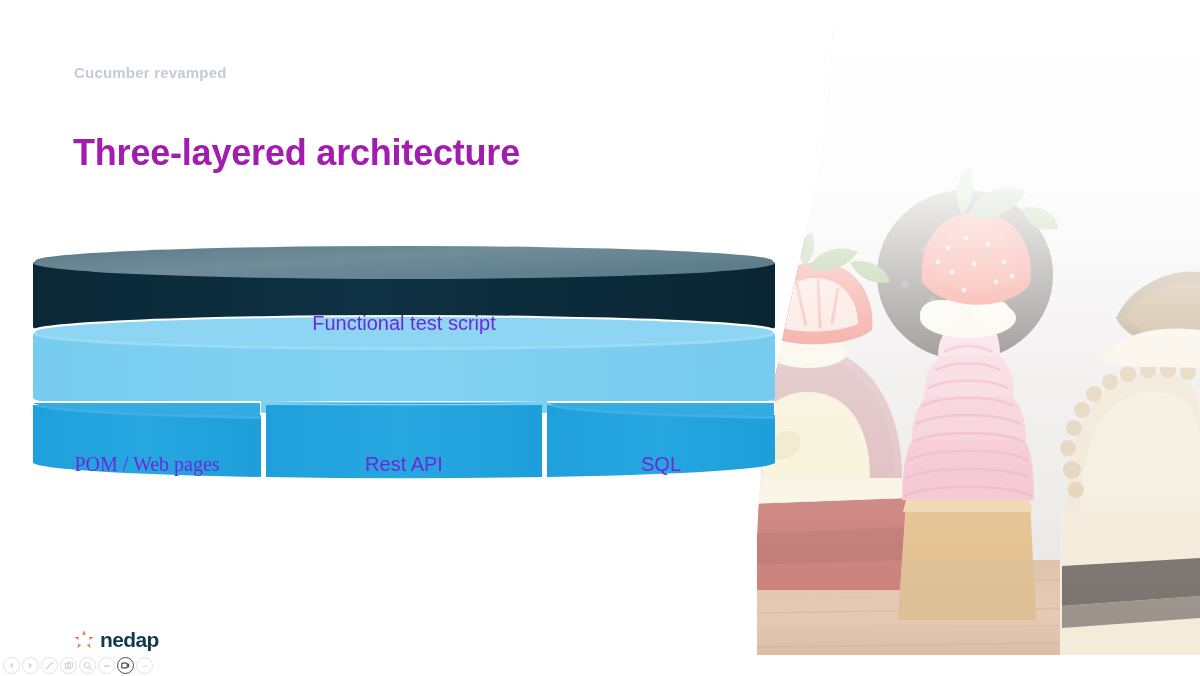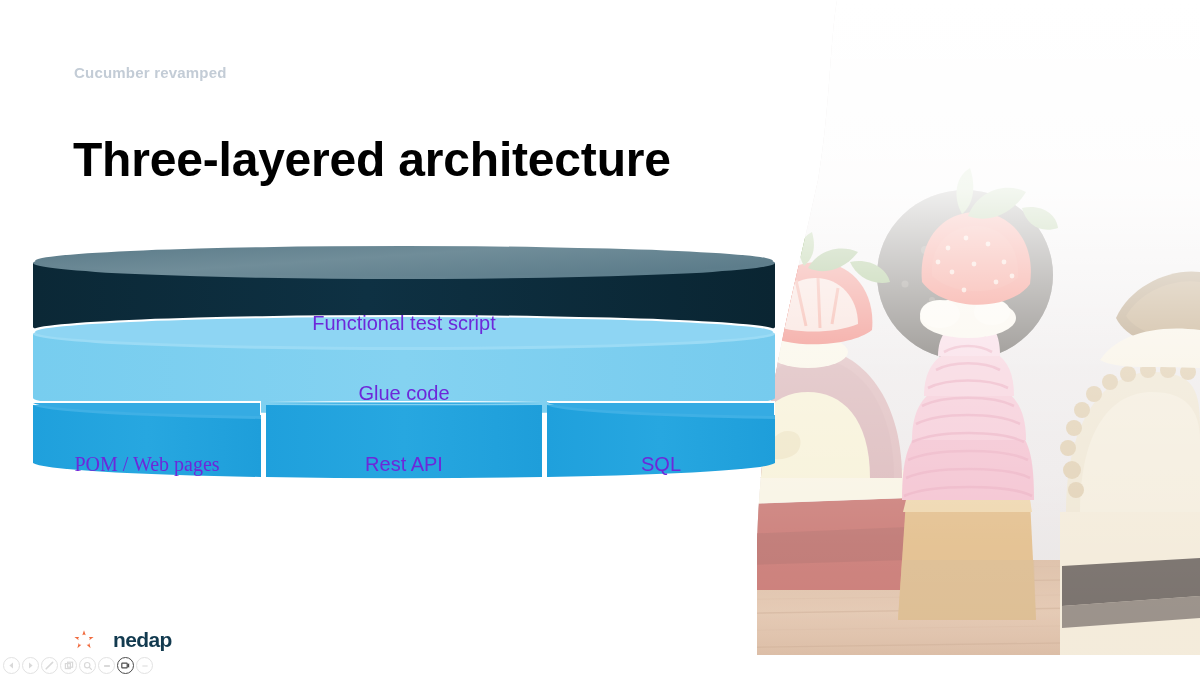--- a/index.html
+++ b/index.html
@@ -49,25 +49,25 @@
     top: 64px;
     font-size: 15px;
     font-weight: bold;
     letter-spacing: 0.2px;
     color: #c3ccd6;
     line-height: 1.2;
   }
   #page-title {
     position: absolute;
     left: 73px;
-    top: 98px;
-    font-size: 48px;
+    top: 106px;
+    font-size: 36px;
     font-weight: bold;
     letter-spacing: -0.2px;
-    color: #000000;
+    color: #a21caf;
     line-height: 1.25;
   }
 
   
   #diagram {
     position: absolute;
     left: 20px;
     top: 230px;
     width: 780px;
     height: 270px;
@@ -91,21 +91,21 @@
   #label-b1     { left: 263px; top: 223px; width: 242px; }
   #label-b2     { left: 527px; top: 223px; width: 228px; }
 
   
   #logo {
     position: absolute;
     left: 73px;
     top: 629px;
     display: flex;
     align-items: center;
-    gap: 18px;
+    gap: 5px;
   }
   #logo-mark { display: block; }
   #logo-word {
     font-size: 21px;
     font-weight: bold;
     letter-spacing: -0.6px;
     color: #123a4f;
     line-height: 1;
   }
 
@@ -384,21 +384,20 @@
         <g>
           <path d="M 527 175 L 527 247 A 371 16 0 0 0 755 233 L 755 175 Z" fill="url(#botBody)"></path>
           <path d="M 527 175 A 371 16 0 0 0 755 189 L 755 175 Z" fill="#3fb0e5"></path>
           <path d="M 527 171 A 371 15 0 0 0 755 185 L 755 171 Z" fill="#ffffff"></path>
           <path d="M 528 173 A 369 15 0 0 0 754 186 L 754 173 Z" fill="#35abe3"></path>
         </g>
       </g>
     </svg>
 
     <div class="layer-label" id="label-top">Functional test script</div>
-    <div class="layer-label" id="label-middle">Glue code</div>
     <div class="layer-label" id="label-b0">POM / Web pages</div>
     <div class="layer-label" id="label-b1">Rest API</div>
     <div class="layer-label" id="label-b2">SQL</div>
   </div>
 
   <div id="logo">
     <svg id="logo-mark" width="22" height="21" viewBox="0 0 22 21">
       <g fill="#f0693c">
         <path d="M 11 1.2 L 12.7 6.3 L 11 5.6 L 9.3 6.3 Z"></path>
         <path d="M 20.6 8.1 L 16.3 11.3 L 16.9 9.6 L 15.9 8.1 Z"></path>

